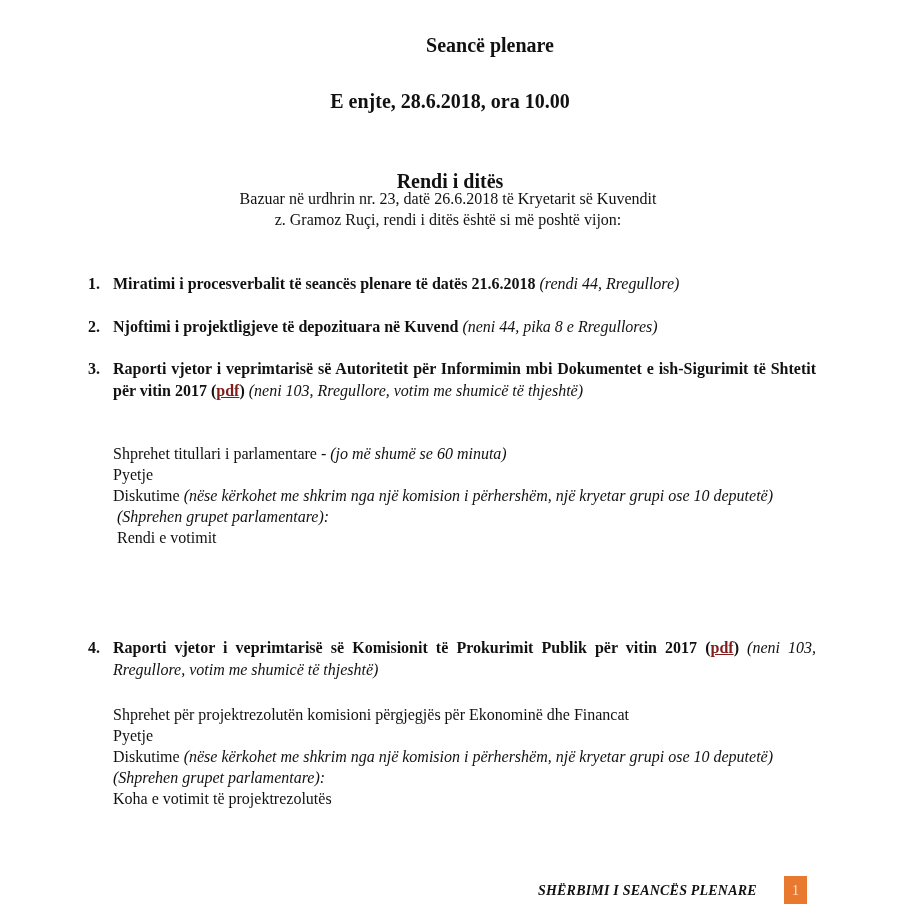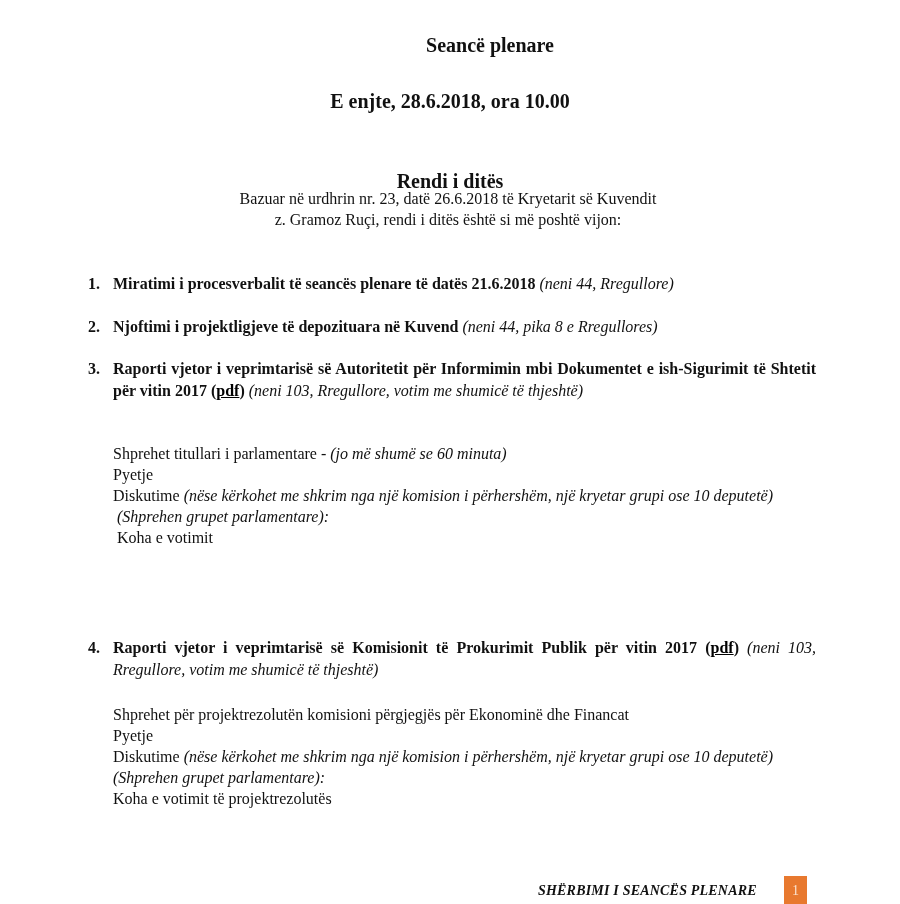--- a/index.html
+++ b/index.html
@@ -54,21 +54,21 @@
       font-weight: bold;
     }
     .item .head {
       margin-left: 25px;
       text-align: justify;
       text-align-last: left;
     }
     .item .head b { font-weight: bold; }
     .item .head i { font-style: italic; }
     .item .head a {
-      color: #000000;
+      color: #7f1d1d;
       text-decoration: underline;
       font-weight: bold;
     }
     .i1 { top: 273px; }
     .i2 { top: 316px; }
     .i3 { top: 358px; }
     .i4 { top: 637px; }
 
     .sub {
       position: absolute;
@@ -115,21 +115,21 @@
 
   <div class="intro">
     <div>Bazuar në urdhrin nr. 23, datë 26.6.2018 të Kryetarit së Kuvendit</div>
     <div>z. Gramoz Ruçi, rendi i ditës është si më poshtë vijon:</div>
   </div>
 
   <div class="item i1">
     <span class="num">1.</span>
     <div class="head">
       <b>Miratimi i procesverbalit të seancës plenare të datës 21.6.2018</b>
-      <i>(neni 44, Rregullore)</i>
+      <i>(rendi 44, Rregullore)</i>
     </div>
   </div>
 
   <div class="item i2">
     <span class="num">2.</span>
     <div class="head">
       <b>Njoftimi i projektligjeve të depozituara në Kuvend</b>
       <i>(neni 44, pika 8 e Rregullores)</i>
     </div>
   </div>
@@ -141,21 +141,21 @@
       <b>(</b><a href="#">pdf</a><b>)</b>
       <i>(neni 103, Rregullore, votim me shumicë të thjeshtë)</i>
     </div>
   </div>
 
   <div class="sub s3">
     <div><span>Shprehet titullari i parlamentare - </span><i>(jo më shumë se 60 minuta)</i></div>
     <div>Pyetje</div>
     <div><span>Diskutime </span><i>(nëse kërkohet me shkrim nga një komision i përhershëm, një kryetar grupi ose 10 deputetë)</i></div>
     <div class="indent1"><i>(Shprehen grupet parlamentare):</i></div>
-    <div class="indent1">Koha e votimit</div>
+    <div class="indent1">Rendi e votimit</div>
   </div>
 
   <div class="item i4">
     <span class="num">4.</span>
     <div class="head">
       <b>Raporti vjetor i veprimtarisë së Komisionit të Prokurimit Publik për vitin 2017</b>
       <b>(</b><a href="#">pdf</a><b>)</b>
       <i>(neni 103, Rregullore, votim me shumicë të thjeshtë)</i>
     </div>
   </div>

